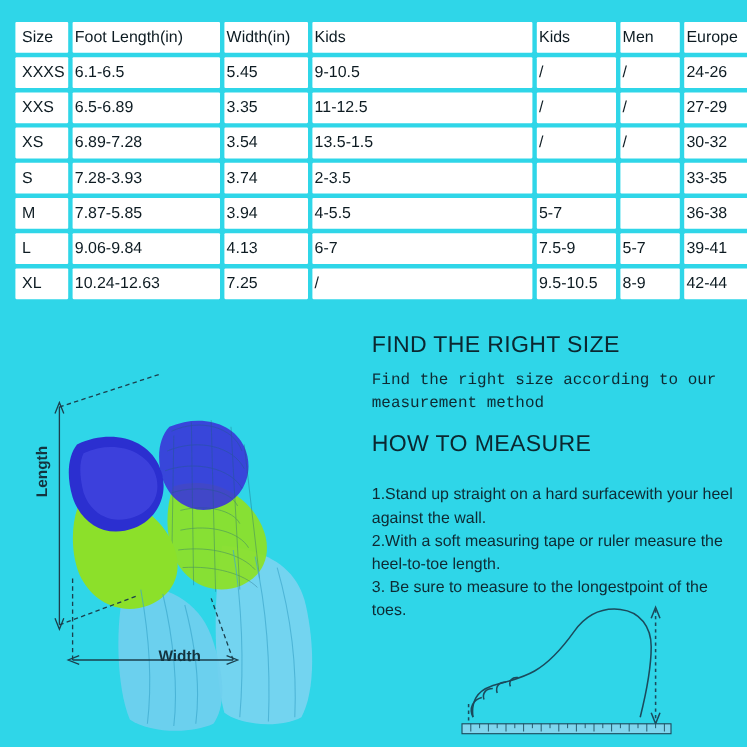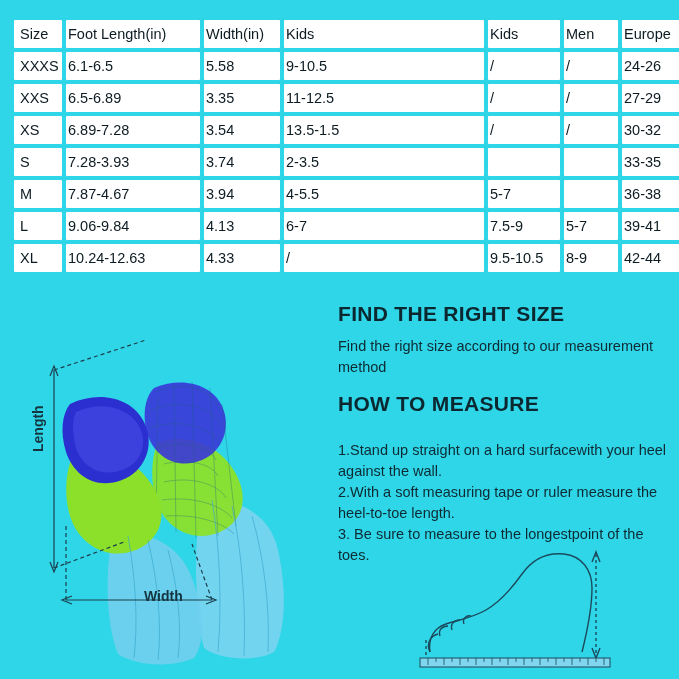--- a/index.html
+++ b/index.html
@@ -67,36 +67,37 @@
   .info {
     position: absolute;
     left: 338px;
     top: 302px;
     width: 330px;
     color: #0e2a33;
   }
   .info h2 {
     margin: 0 0 10px 0;
     font-size: 21px;
-    font-weight: bold;
+    font-weight: normal;
     letter-spacing: 0.3px;
     color: #0b2730;
   }
   .info h2.second {
     margin-top: 14px;
     margin-bottom: 24px;
   }
   .info p {
     margin: 0;
     font-size: 14.5px;
     line-height: 21px;
     color: #0e2a33;
   }
   .info p.block {
     margin-bottom: 2px;
+    font-family: Liberation Mono, monospace;
   }
 
   
   .fins {
     position: absolute;
     left: 6px;
     top: 300px;
     width: 330px;
     height: 370px;
   }
@@ -151,21 +152,21 @@
           <th>Kids</th>
           <th>Kids</th>
           <th>Men</th>
           <th>Europe</th>
         </tr>
       </thead>
       <tbody>
         <tr>
           <td class="cell-left">XXXS</td>
           <td>6.1-6.5</td>
-          <td>5.58</td>
+          <td>5.45</td>
           <td>9-10.5</td>
           <td>/</td>
           <td>/</td>
           <td>24-26</td>
         </tr>
         <tr>
           <td class="cell-left">XXS</td>
           <td>6.5-6.89</td>
           <td>3.35</td>
           <td>11-12.5</td>
@@ -186,40 +187,40 @@
           <td class="cell-left">S</td>
           <td>7.28-3.93</td>
           <td>3.74</td>
           <td>2-3.5</td>
           <td></td>
           <td></td>
           <td>33-35</td>
         </tr>
         <tr>
           <td class="cell-left">M</td>
-          <td>7.87-4.67</td>
+          <td>7.87-5.85</td>
           <td>3.94</td>
           <td>4-5.5</td>
           <td>5-7</td>
           <td></td>
           <td>36-38</td>
         </tr>
         <tr>
           <td class="cell-left">L</td>
           <td>9.06-9.84</td>
           <td>4.13</td>
           <td>6-7</td>
           <td>7.5-9</td>
           <td>5-7</td>
           <td>39-41</td>
         </tr>
         <tr>
           <td class="cell-left">XL</td>
           <td>10.24-12.63</td>
-          <td>4.33</td>
+          <td>7.25</td>
           <td>/</td>
           <td>9.5-10.5</td>
           <td>8-9</td>
           <td>42-44</td>
         </tr>
       </tbody>
     </table>
   </div>
 
   <div class="info">

